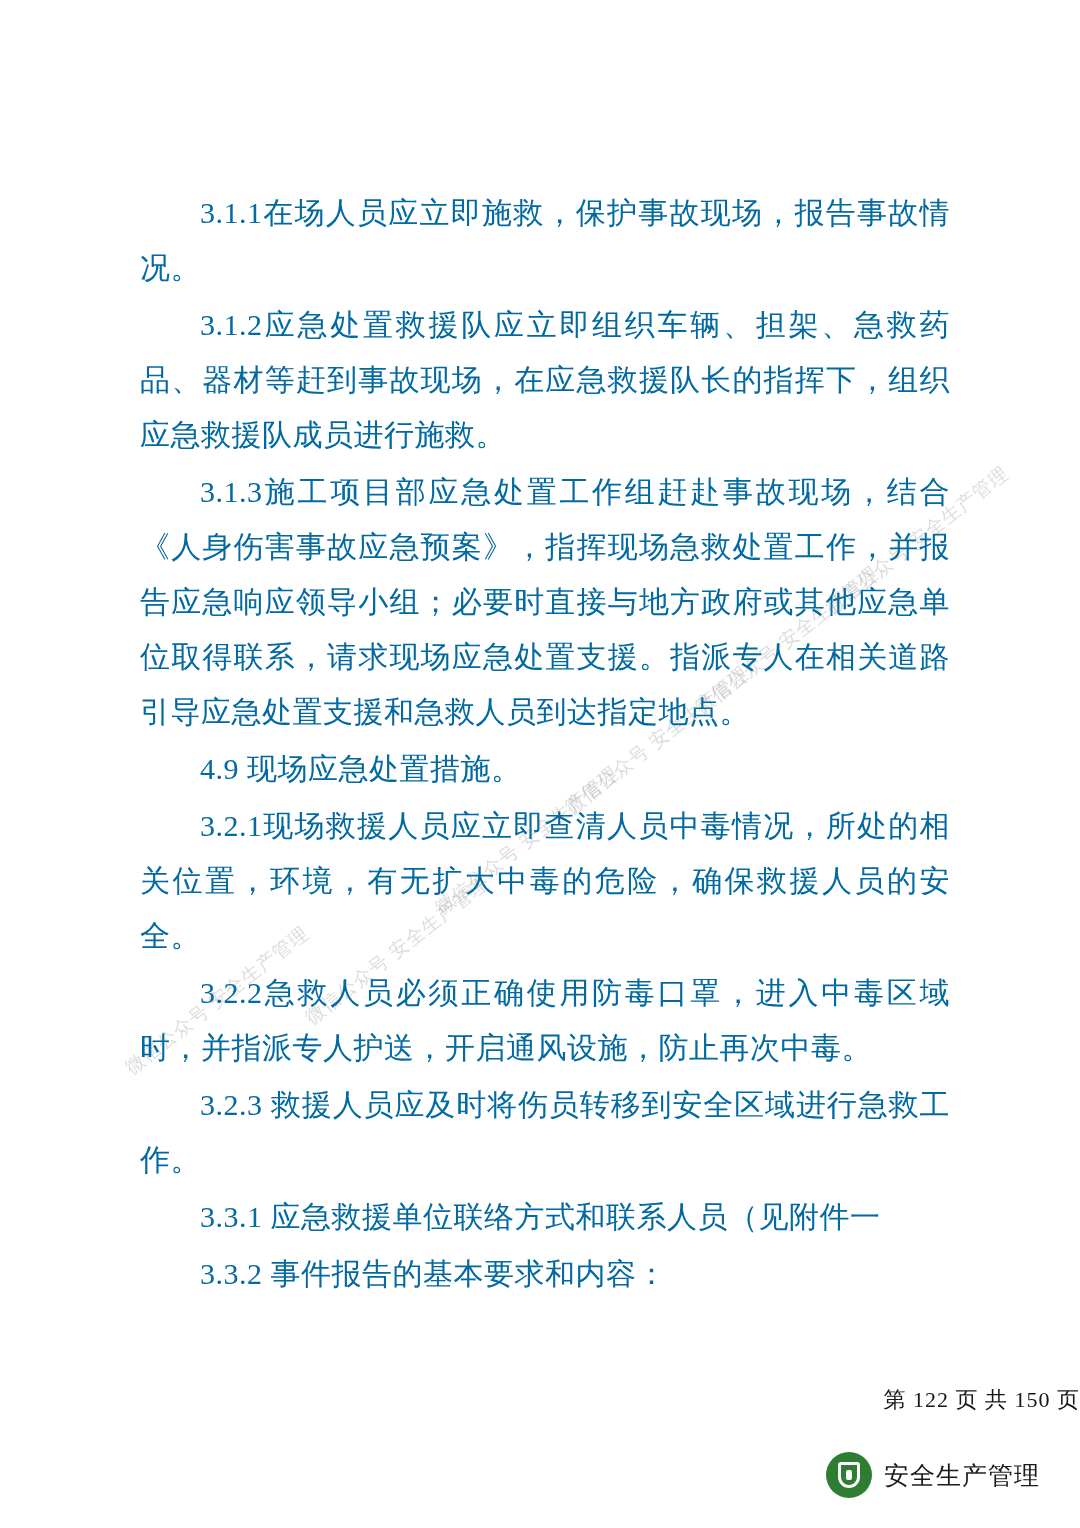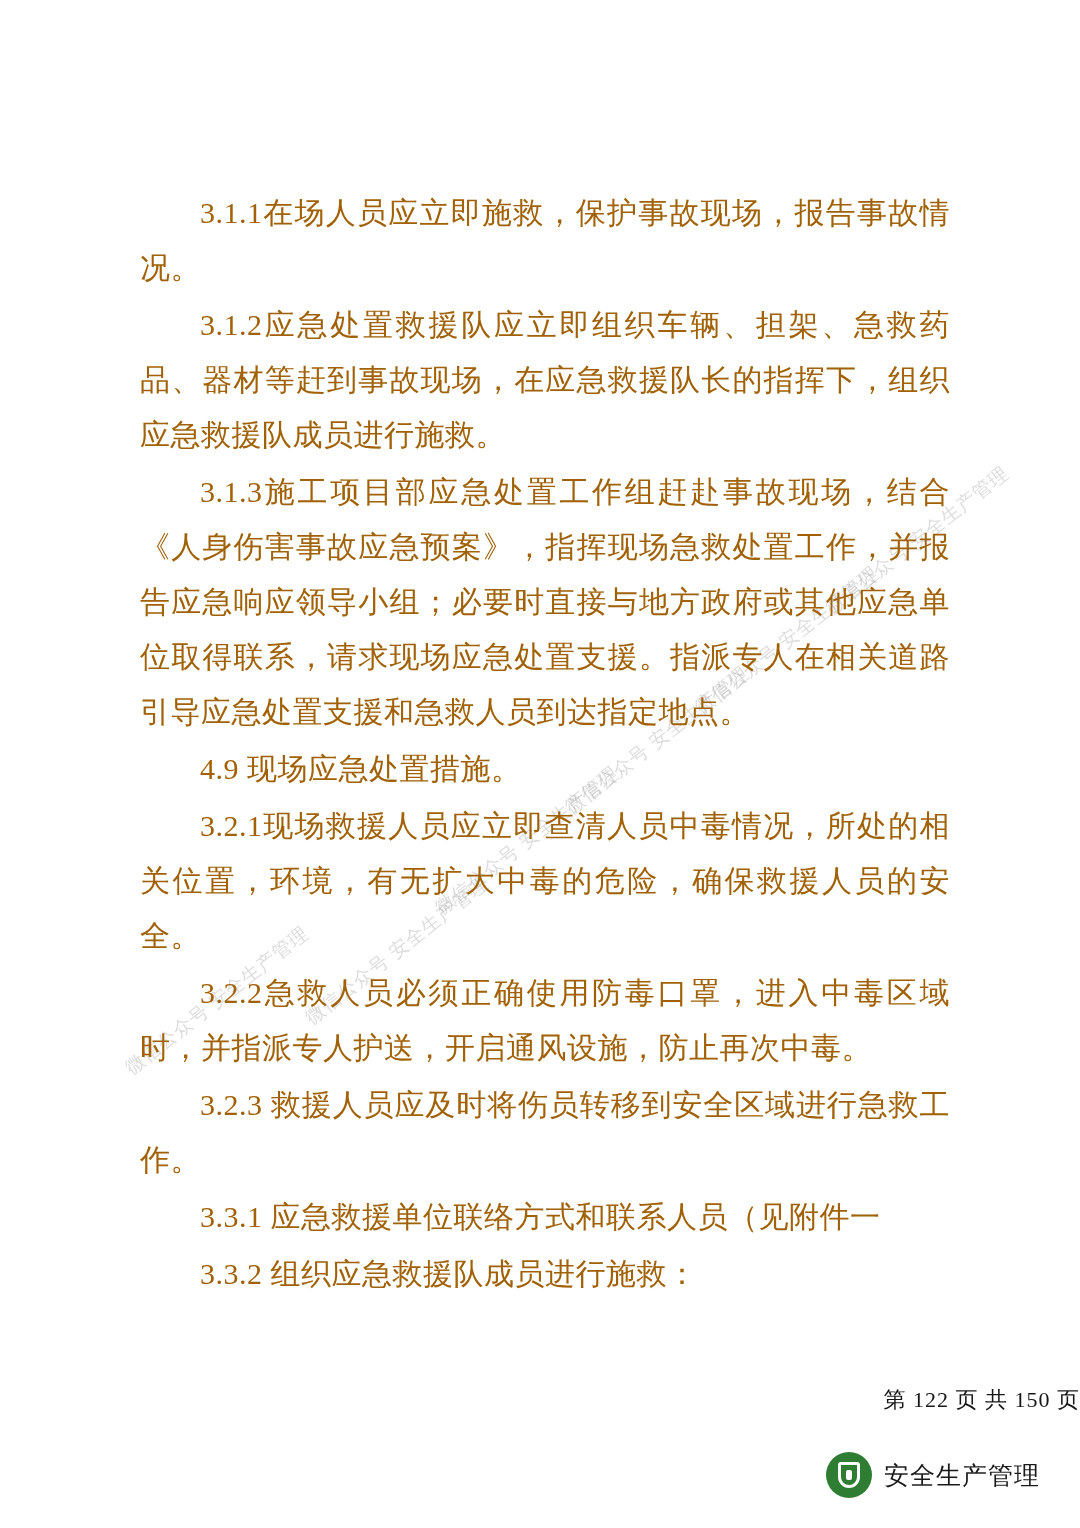--- a/index.html
+++ b/index.html
@@ -25,21 +25,21 @@
     width: 810px;
   }
   .para {
     font-size: 30px;
     line-height: 55px;
     text-align: justify;
     text-justify: inter-ideograph;
     margin: 0 0 2px 0;
     text-indent: 60px;
     letter-spacing: 0.5px;
-    color: #a16207;
+    color: #0369a1;
   }
   .footer {
     position: absolute;
     left: 0;
     top: 1385px;
     width: 1080px;
     text-align: right;
     font-size: 22px;
     letter-spacing: 1px;
     color: #161616;
@@ -130,21 +130,21 @@
 
   <div class="content">
     <p class="para">3.1.1在场人员应立即施救，保护事故现场，报告事故情况。</p>
     <p class="para">3.1.2应急处置救援队应立即组织车辆、担架、急救药品、器材等赶到事故现场，在应急救援队长的指挥下，组织应急救援队成员进行施救。</p>
     <p class="para">3.1.3施工项目部应急处置工作组赶赴事故现场，结合《人身伤害事故应急预案》，指挥现场急救处置工作，并报告应急响应领导小组；必要时直接与地方政府或其他应急单位取得联系，请求现场应急处置支援。指派专人在相关道路引导应急处置支援和急救人员到达指定地点。</p>
     <p class="para">4.9 现场应急处置措施。</p>
     <p class="para">3.2.1现场救援人员应立即查清人员中毒情况，所处的相关位置，环境，有无扩大中毒的危险，确保救援人员的安全。</p>
     <p class="para">3.2.2急救人员必须正确使用防毒口罩，进入中毒区域时，并指派专人护送，开启通风设施，防止再次中毒。</p>
     <p class="para">3.2.3 救援人员应及时将伤员转移到安全区域进行急救工作。</p>
     <p class="para">3.3.1 应急救援单位联络方式和联系人员（见附件一</p>
-    <p class="para">3.3.2 组织应急救援队成员进行施救：</p>
+    <p class="para">3.3.2 事件报告的基本要求和内容：</p>
   </div>
 
   <div class="footer">第 122 页 共 150 页</div>
 
   <div class="brand">
     <div class="brand-logo"></div>
     <div class="brand-text">安全生产管理</div>
   </div>
 
 </div>

